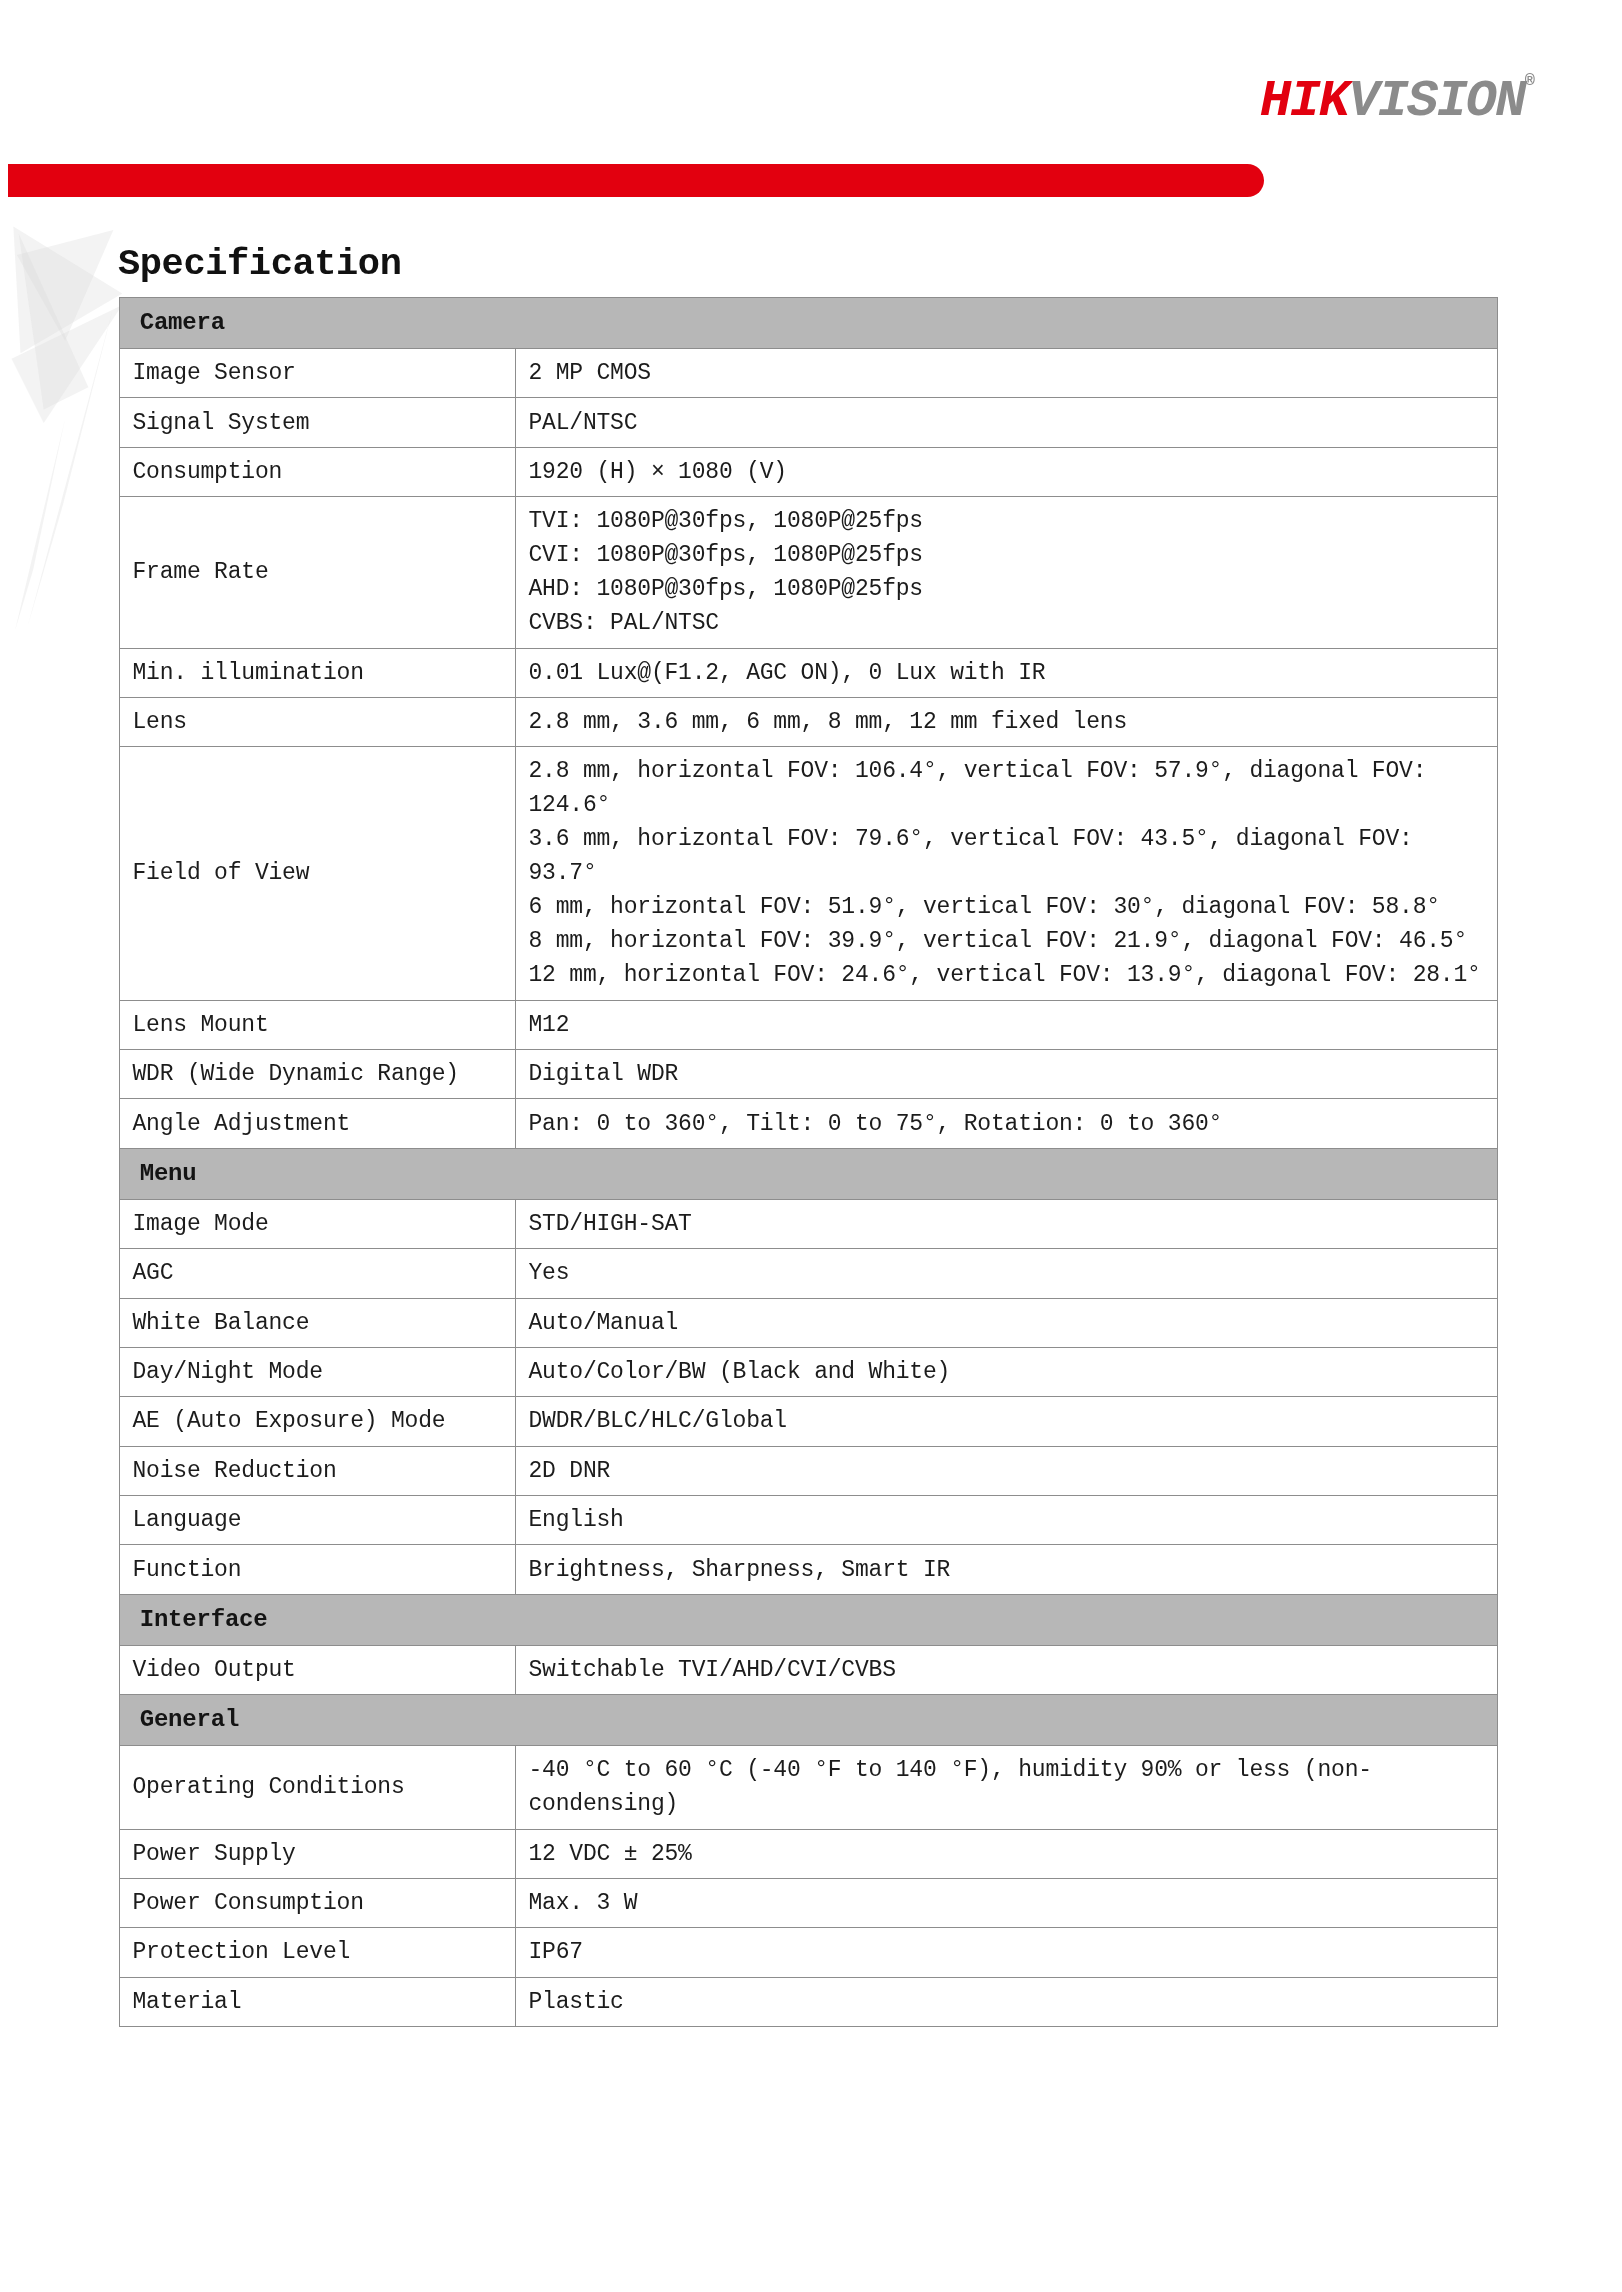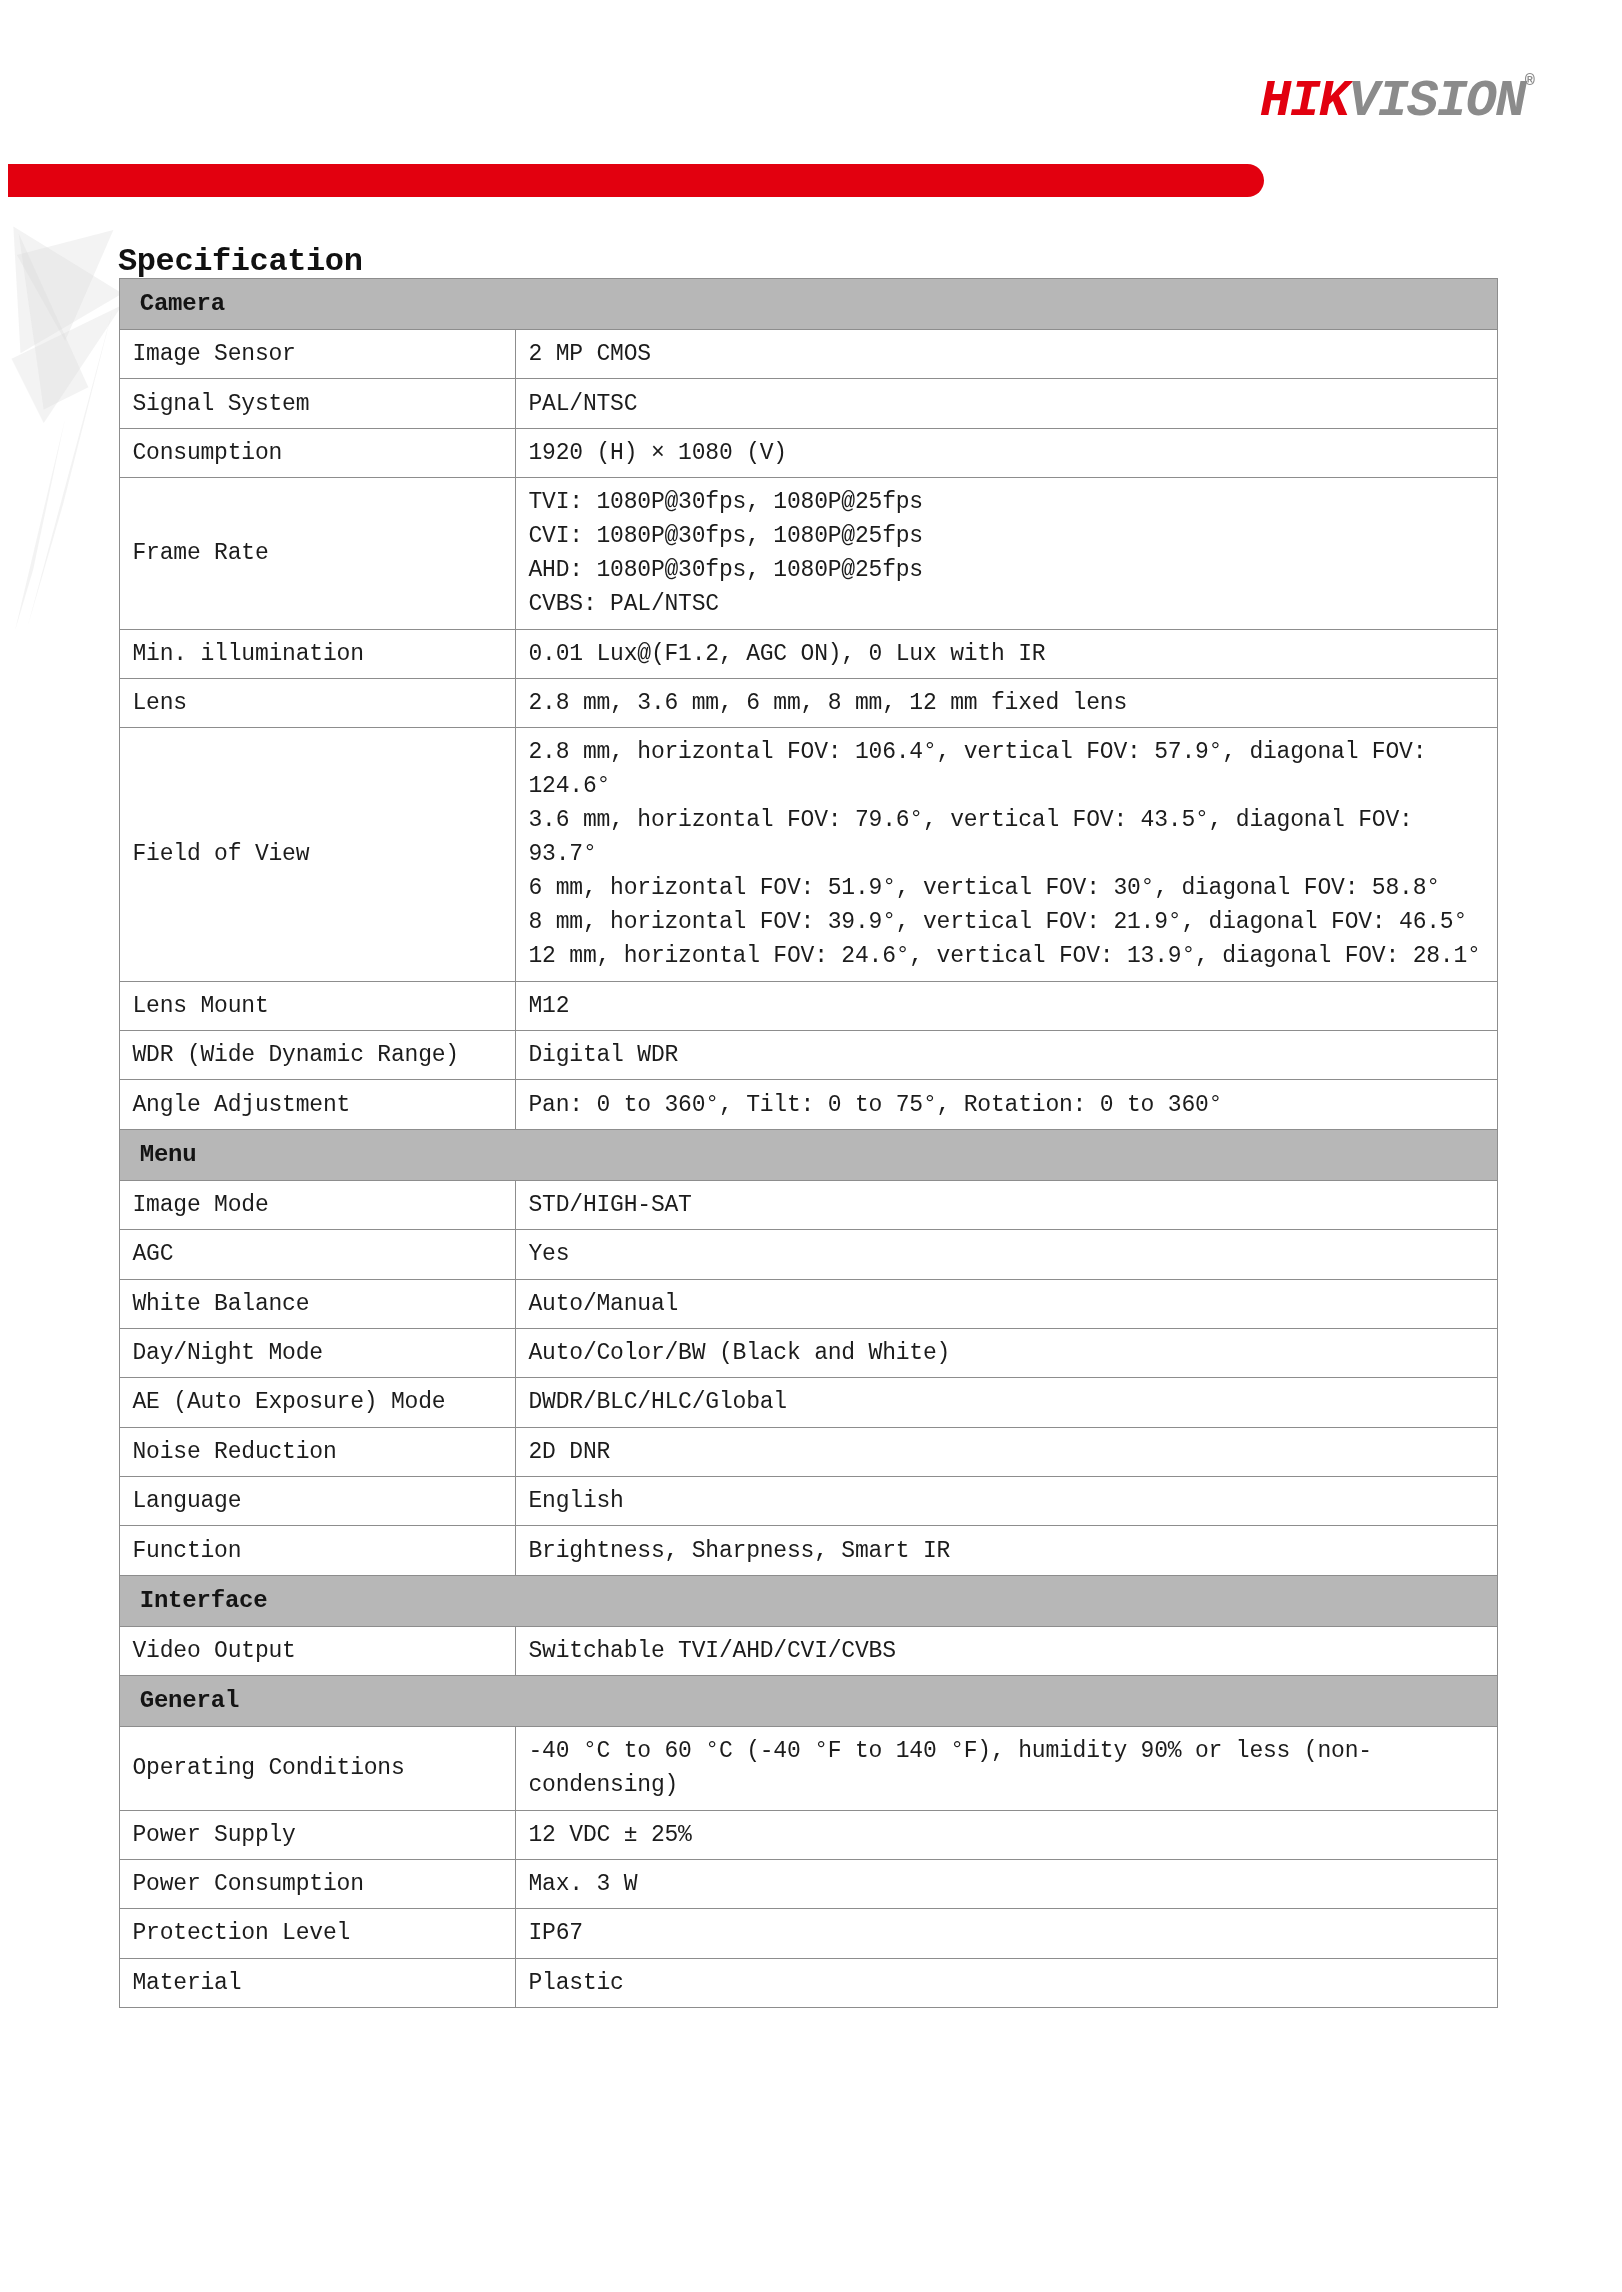--- a/index.html
+++ b/index.html
@@ -54,32 +54,32 @@
     height: 439px;
     pointer-events: none;
   }
 
   
   .heading {
     position: absolute;
     left: 110px;
     top: 244px;
     margin: 0;
-    font-size: 32px;
+    font-size: 37px;
     font-weight: bold;
     letter-spacing: -0.4px;
     color: #111111;
     line-height: 1.1;
   }
 
   
   table.spec {
     position: absolute;
     left: 111px;
-    top: 278px;
+    top: 297px;
     width: 1379px;
     border-collapse: collapse;
     table-layout: fixed;
     font-size: 23px;
     letter-spacing: -0.2px;
   }
   table.spec col.c1 { width: 396px; }
   table.spec td {
     border: 1.8px solid #8d8d8d;
     vertical-align: middle;

